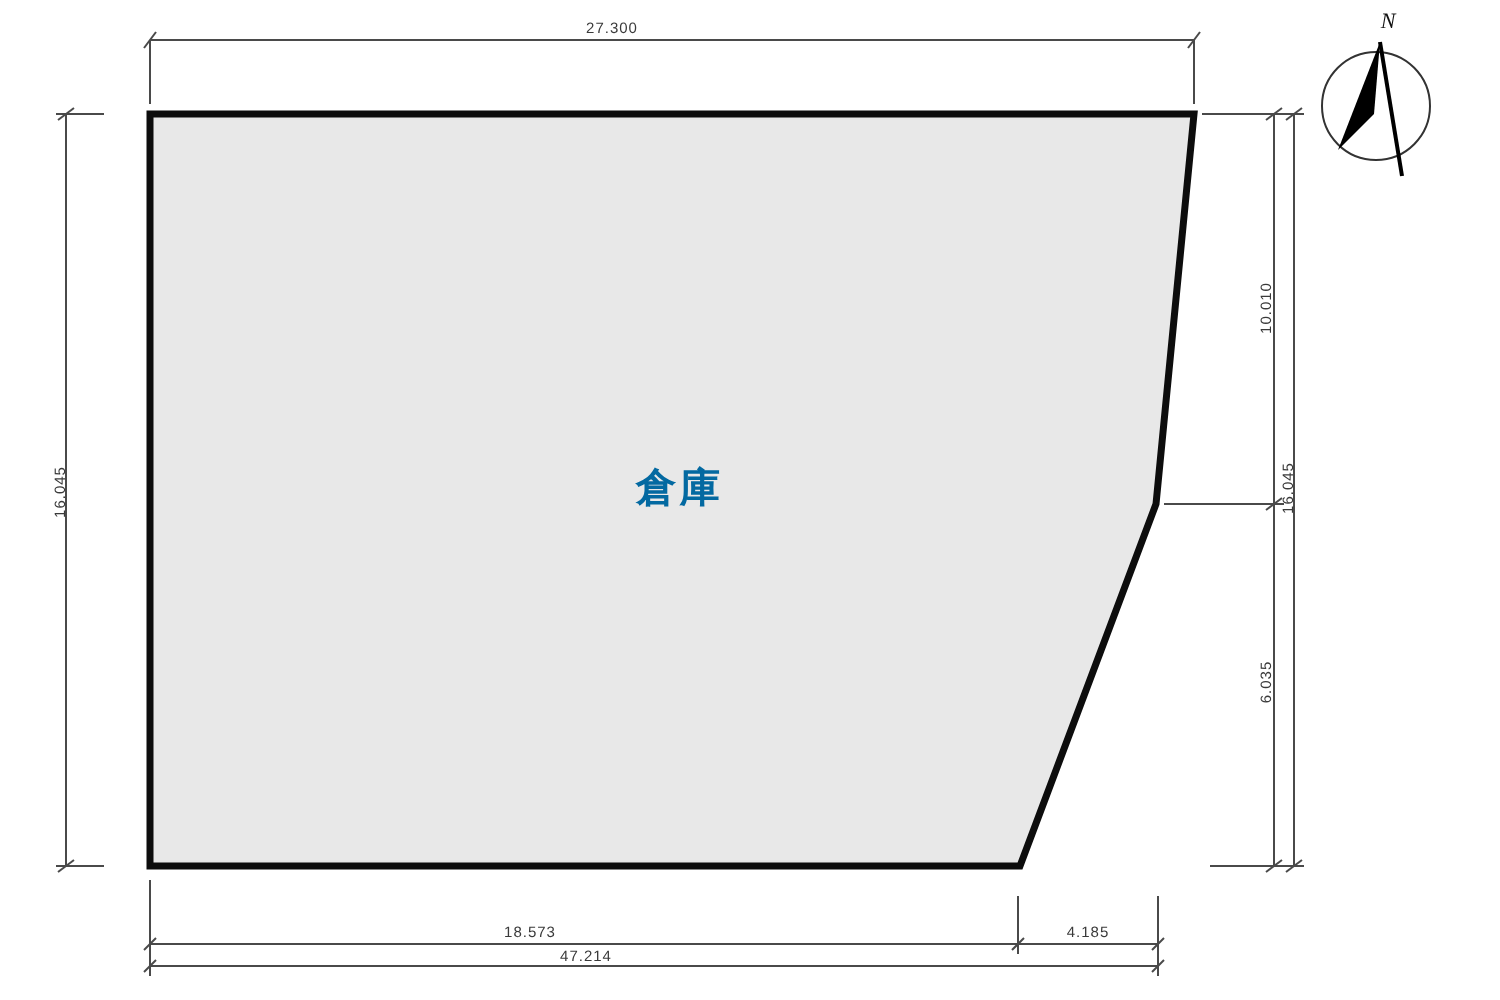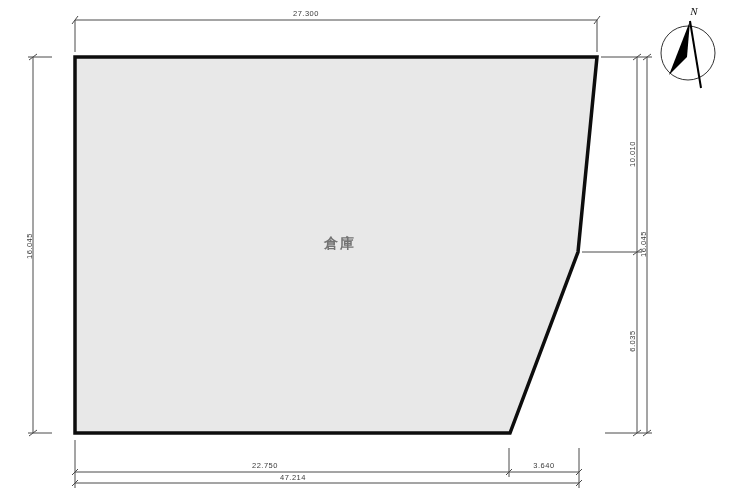--- a/index.html
+++ b/index.html
@@ -7,21 +7,21 @@
     position:relative;width:750px;height:500px;background:#ffffff;
     font-family:"Liberation Sans", sans-serif;overflow:hidden;
   }
   .canvas svg{position:absolute;left:0;top:0;}
   .dim-label{
     position:absolute;font-size:7.5px;color:#3a3a3a;letter-spacing:0.5px;
     transform:translate(-50%,-50%);white-space:nowrap;line-height:1;
   }
   .dim-label.vert{transform:translate(-50%,-50%) rotate(-90deg);}
   .building-label{
-    position:absolute;font-size:14px;font-weight:bold;color:#737373;
+    position:absolute;font-size:20px;font-weight:bold;color:#0369a1;
     transform:translate(-50%,-50%);letter-spacing:2px;white-space:nowrap;
   }
   .north-n{
     position:absolute;font-size:11px;font-style:italic;color:#111;
     font-family:"Liberation Serif", serif;transform:translate(-50%,-50%);
   }
 </style>
 </head>
 <body>
 
@@ -85,23 +85,23 @@
   <div class="dim-label" style="left:306px;top:14px;">27.300</div>
 
   <div class="dim-label vert" style="left:30px;top:246px;">16.045</div>
 
   <div class="dim-label vert" style="left:633px;top:154px;">10.010</div>
 
   <div class="dim-label vert" style="left:633px;top:341px;">6.035</div>
 
   <div class="dim-label vert" style="left:644px;top:244px;">16.045</div>
 
-  <div class="dim-label" style="left:265px;top:466px;">22.750</div>
+  <div class="dim-label" style="left:265px;top:466px;">18.573</div>
 
-  <div class="dim-label" style="left:544px;top:466px;">3.640</div>
+  <div class="dim-label" style="left:544px;top:466px;">4.185</div>
 
   <div class="dim-label" style="left:293px;top:478px;">47.214</div>
 
   <div class="building-label" style="left:340px;top:244px;">倉庫</div>
 
   <div class="north-n" style="left:694px;top:11px;">N</div>
 
 </div>
 
 </body></html>

